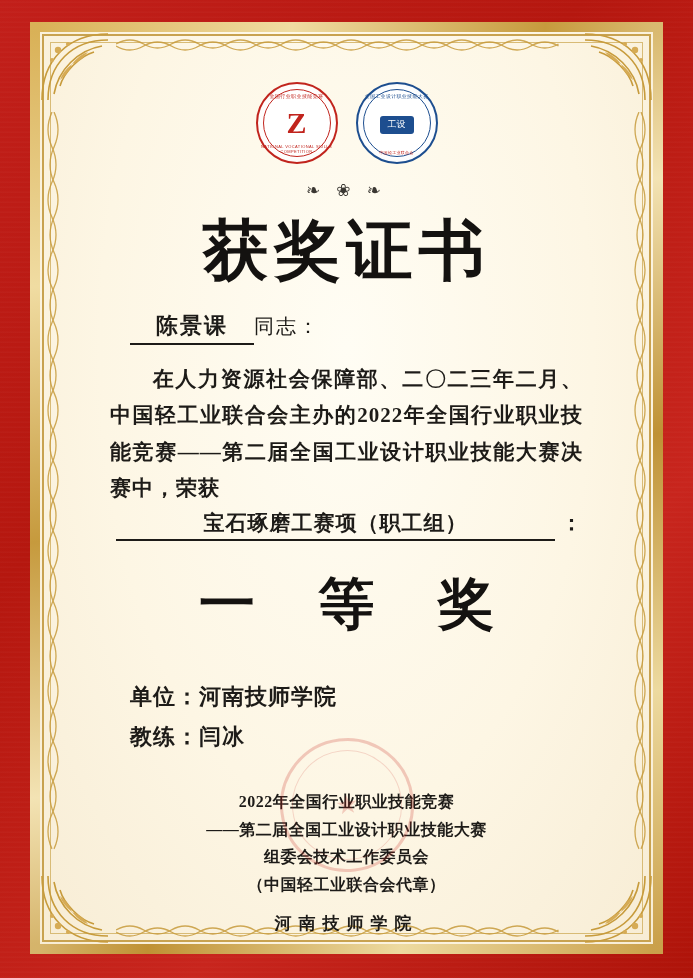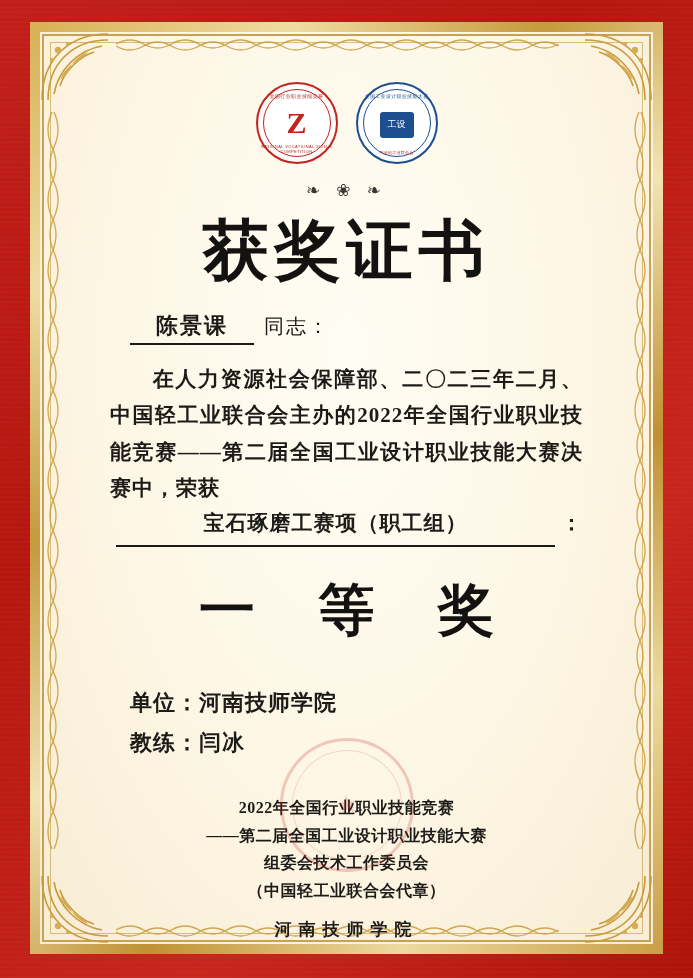--- a/index.html
+++ b/index.html
@@ -141,21 +141,21 @@
     border: 2px solid #1d4e8f;
     background: radial-gradient(circle at 50% 50%, #ffffff 58%, #eef3fa 100%);
   }
   .emblem.blue .ring {
     position: absolute; inset: 5px;
     border: 1px solid #1d4e8f; border-radius: 50%;
   }
   .emblem.blue .core {
     position: absolute; left: 50%; top: 52%;
     transform: translate(-50%,-50%);
-    width: 34px; height: 26px;
+    width: 34px; height: 18px;
     background: #1d4e8f;
     border-radius: 3px;
     display: flex; align-items: center; justify-content: center;
     color: #fff; font-size: 9px;
     font-family: "Liberation Sans", sans-serif;
   }
   .emblem.blue .arc-top, .emblem.blue .arc-bottom {
     position: absolute; left: 0; right: 0; text-align: center;
     font-size: 5px; color: #1d4e8f; letter-spacing: .3px;
     font-family: "Liberation Sans", sans-serif;
@@ -193,21 +193,20 @@
   .recipient-name {
     font-weight: 700;
     font-size: 22px;
     letter-spacing: 2px;
     border-bottom: 2px solid #1d1b18;
     padding: 0 10px 2px 10px;
     min-width: 104px;
     text-align: center;
   }
   .recipient-suffix {
-    margin-left: 10px;
     font-size: 20px;
     letter-spacing: 2px;
   }
 
   .body-text {
     margin-top: 16px;
     padding: 0 46px 0 46px;
     font-size: 21px;
     line-height: 1.74;
     letter-spacing: 1px;
@@ -224,21 +223,21 @@
     font-size: 21px;
     font-weight: 600;
     letter-spacing: 1px;
   }
   .event-name {
     flex: 1;
     text-align: center;
     font-weight: 700;
     border-bottom: 2px solid #1d1b18;
     margin: 0 6px;
-    padding-bottom: 8px;
+    padding-bottom: 2px;
     letter-spacing: 1px;
   }
 
   .award {
     text-align: center;
     font-size: 56px;
     font-weight: 700;
     letter-spacing: 22px;
     margin-top: 26px;
     text-indent: 22px;

